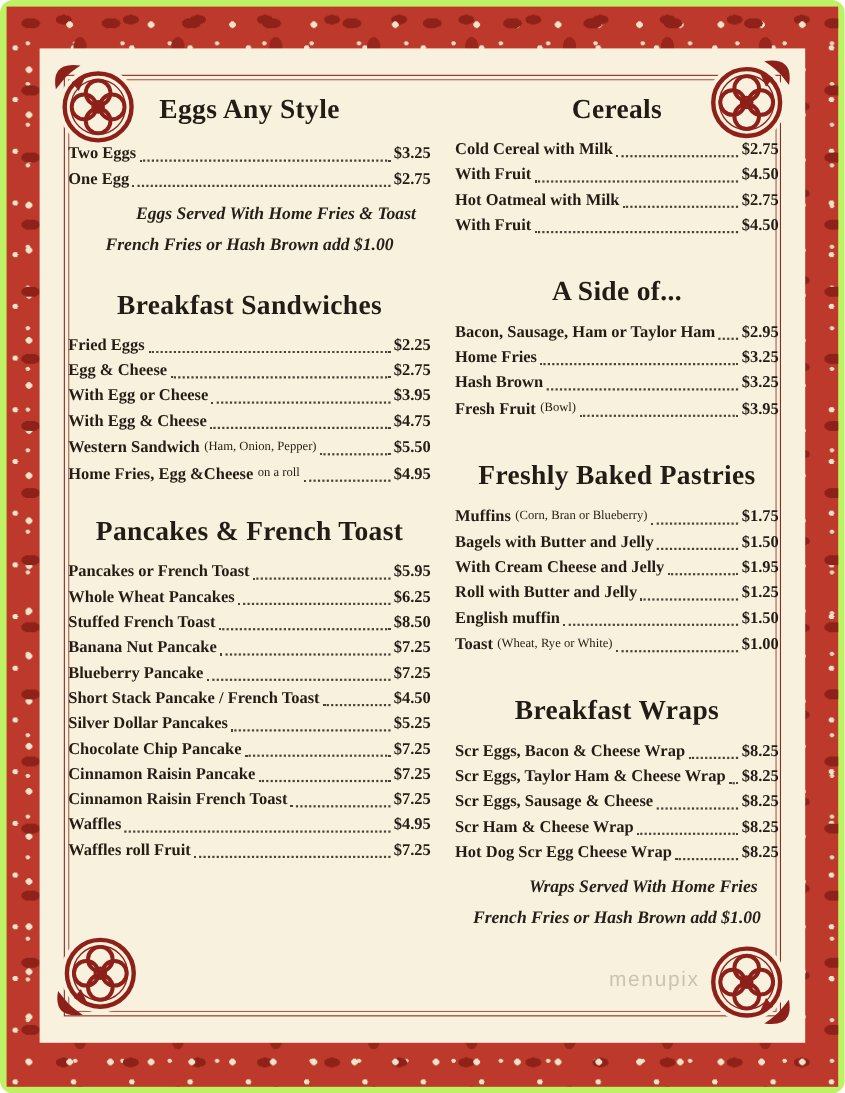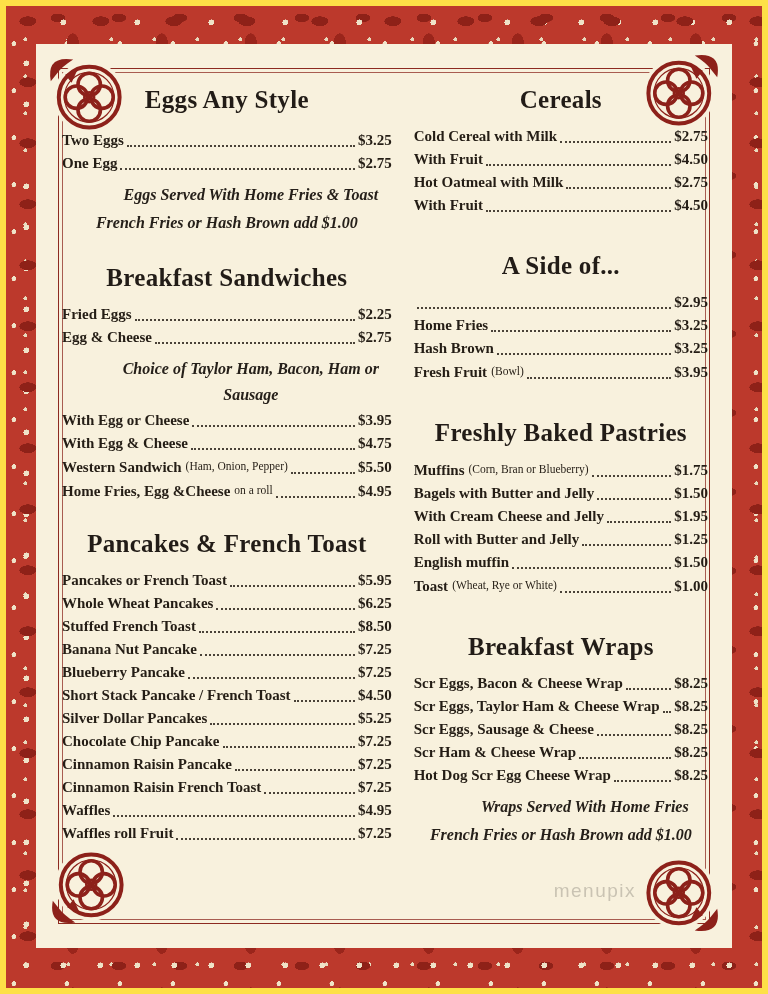--- a/index.html
+++ b/index.html
@@ -4,22 +4,23 @@
 <style>
   * { margin:0; padding:0; box-sizing:border-box; }
   body {
     background:#ffffff;
     font-family:"Liberation Serif","DejaVu Serif",serif;
   }
   .page {
     position:relative;
     width:768px; height:994px;
     margin:0 auto;
-    background:#fde047;
+    background:#bef264;
     overflow:hidden;
+    border-radius:12px;
   }
   
   .damask {
     position:absolute; inset:6px;
     background-color:#bc392c;
     background-image:
       radial-gradient(ellipse 14px 8px at 30% 25%, #8e2118 60%, transparent 61%),
       radial-gradient(ellipse 10px 16px at 75% 70%, #9a251b 60%, transparent 61%),
       radial-gradient(circle 3px at 55% 40%, #efe3c8 95%, transparent 100%),
       radial-gradient(circle 2.5px at 15% 80%, #efe3c8 95%, transparent 100%),
@@ -205,21 +206,20 @@
           <div class="menu-item">
             <span class="item-name">Fried Eggs</span>
             <span class="leader"></span>
             <span class="item-price">$2.25</span>
           </div>
           <div class="menu-item">
             <span class="item-name">Egg &amp; Cheese</span>
             <span class="leader"></span>
             <span class="item-price">$2.75</span>
           </div>
-          <div class="menu-note">Choice of Taylor Ham, Bacon, Ham or Sausage</div>
           <div class="menu-item">
             <span class="item-name">With Egg or Cheese</span>
             <span class="leader"></span>
             <span class="item-price">$3.95</span>
           </div>
           <div class="menu-item">
             <span class="item-name">With Egg &amp; Cheese</span>
             <span class="leader"></span>
             <span class="item-price">$4.75</span>
           </div>
@@ -320,20 +320,21 @@
           </div>
           <div class="menu-item">
             <span class="item-name">With Fruit</span>
             <span class="leader"></span>
             <span class="item-price">$4.50</span>
           </div>
         </section>
         <section class="menu-section">
           <h2 class="section-title">A Side of...</h2>
           <div class="menu-item">
+            <span class="item-name">Bacon, Sausage, Ham or Taylor Ham</span>
             <span class="leader"></span>
             <span class="item-price">$2.95</span>
           </div>
           <div class="menu-item">
             <span class="item-name">Home Fries</span>
             <span class="leader"></span>
             <span class="item-price">$3.25</span>
           </div>
           <div class="menu-item">
             <span class="item-name">Hash Brown</span>

